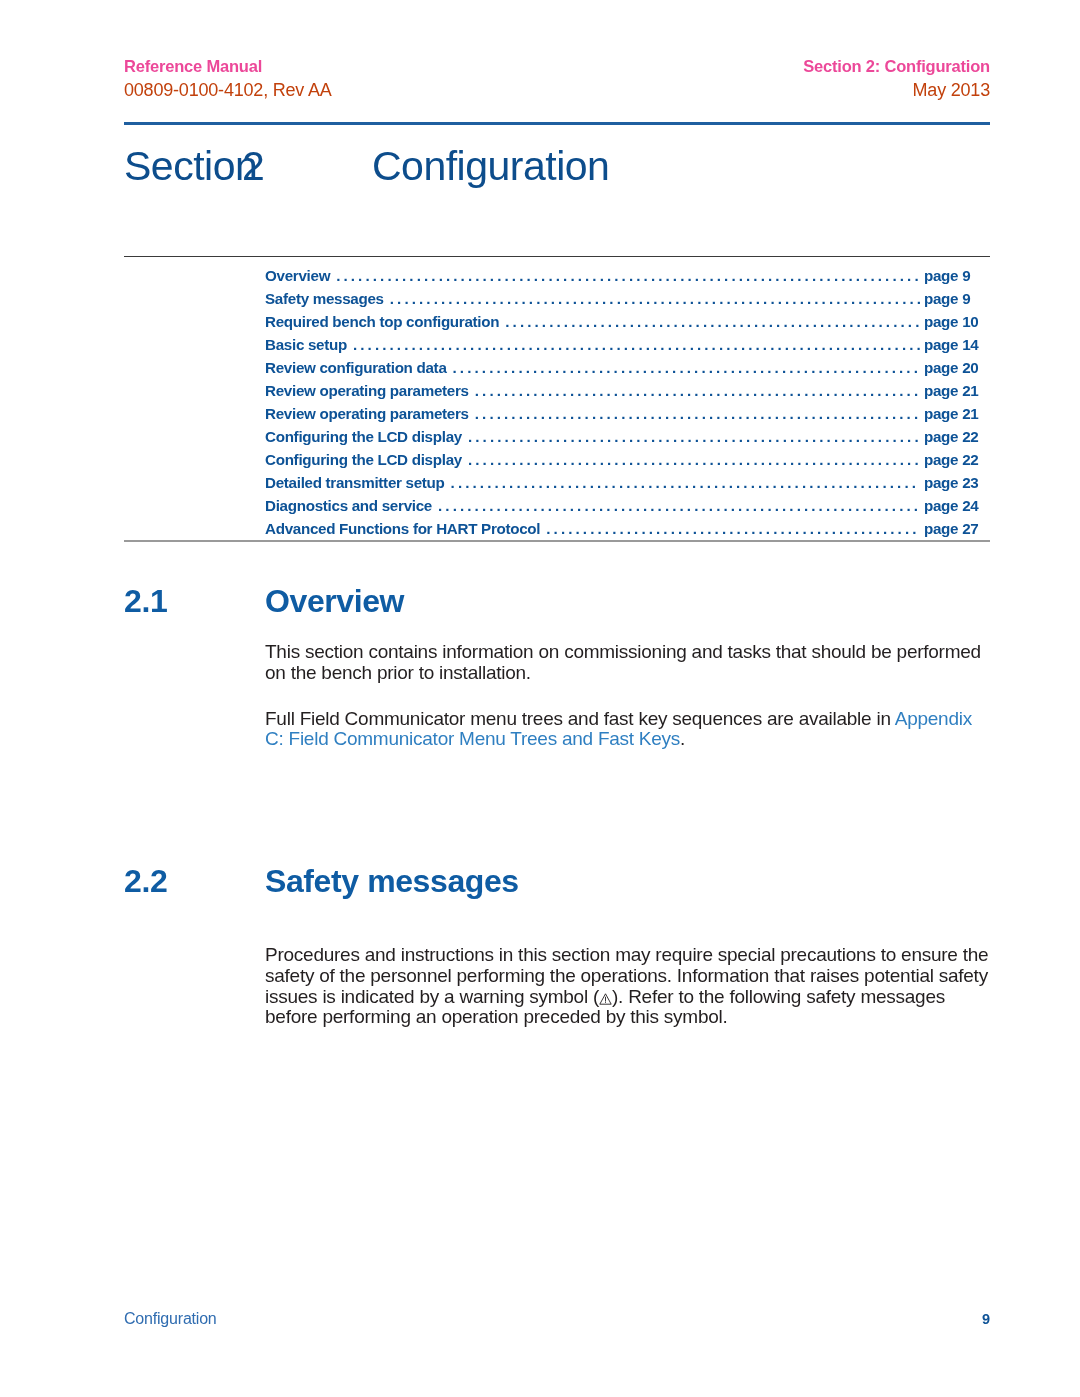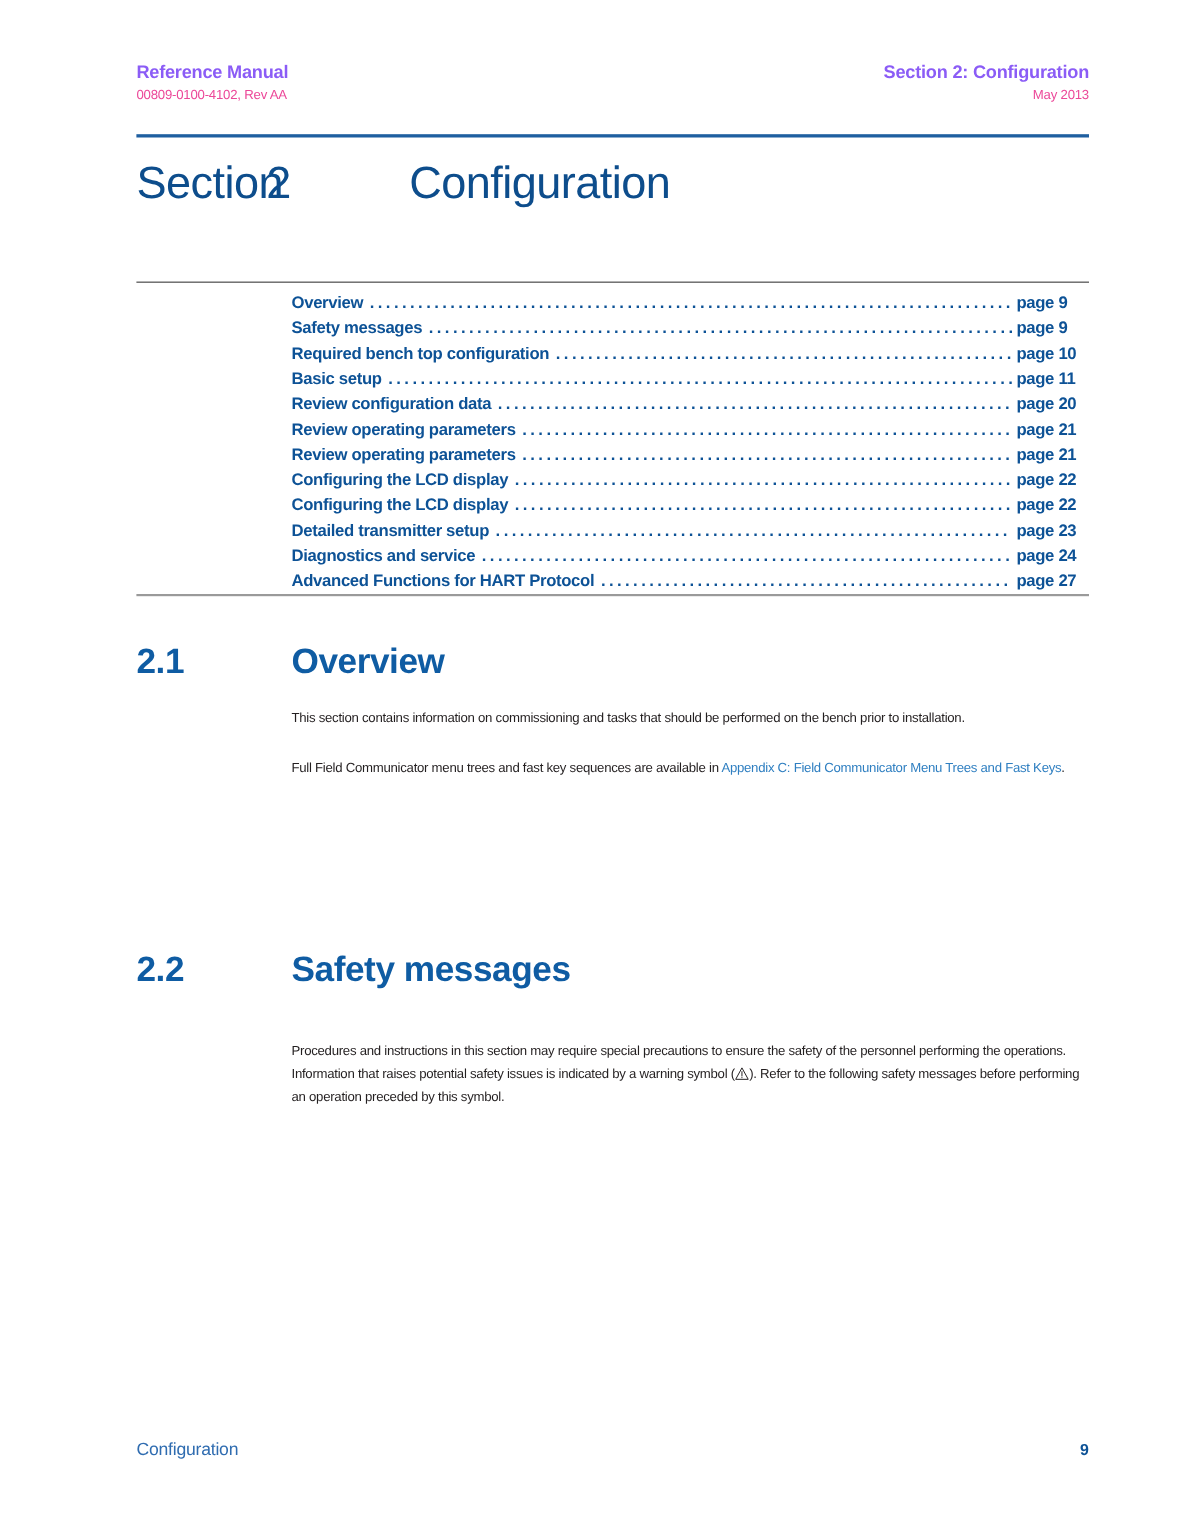--- a/index.html
+++ b/index.html
@@ -32,29 +32,29 @@
     display: flex;
     justify-content: space-between;
     align-items: flex-start;
   }
   .runhead-col-left  { text-align: left; }
   .runhead-col-right { text-align: right; }
 
   .runhead-title {
     font-size: 16.5px;
     font-weight: bold;
-    color: #8b5cf6;
+    color: #ec4899;
     letter-spacing: -0.2px;
     line-height: 1.25;
     white-space: nowrap;
   }
   .runhead-sub {
-    font-size: 12px;
+    font-size: 18px;
     font-weight: normal;
-    color: #ec4899;
+    color: #c2410c;
     line-height: 1.5;
     letter-spacing: -0.2px;
     white-space: nowrap;
   }
 
   .rule-header {
     position: absolute;
     left: 124px;
     top: 122px;
     width: 866px;
@@ -158,21 +158,21 @@
   #sec-21 { top: 582px; }
   #sec-22 { top: 862px; }
 
   
   .body-col {
     position: absolute;
     left: 265px;
     width: 725px;
   }
   .para {
-    font-size: 12px;
+    font-size: 19px;
     line-height: 20.8px;
     color: #231f20;
     letter-spacing: -0.25px;
     text-align: left;
     margin: 0 0 20px 0;
   }
   .para:last-child { margin-bottom: 0; margin-top: 25px; }
 
   #body-21 { top: 642px; }
   #body-22 { top: 920px; }
@@ -247,21 +247,21 @@
         <span class="toc-page">page 9</span>
       </div>
       <div class="toc-row">
         <span class="toc-label">Required bench top configuration</span>
         <span class="toc-dots"></span>
         <span class="toc-page">page 10</span>
       </div>
       <div class="toc-row">
         <span class="toc-label">Basic setup</span>
         <span class="toc-dots"></span>
-        <span class="toc-page">page 11</span>
+        <span class="toc-page">page 14</span>
       </div>
       <div class="toc-row">
         <span class="toc-label">Review configuration data</span>
         <span class="toc-dots"></span>
         <span class="toc-page">page 20</span>
       </div>
       <div class="toc-row">
         <span class="toc-label">Review operating parameters</span>
         <span class="toc-dots"></span>
         <span class="toc-page">page 21</span>

